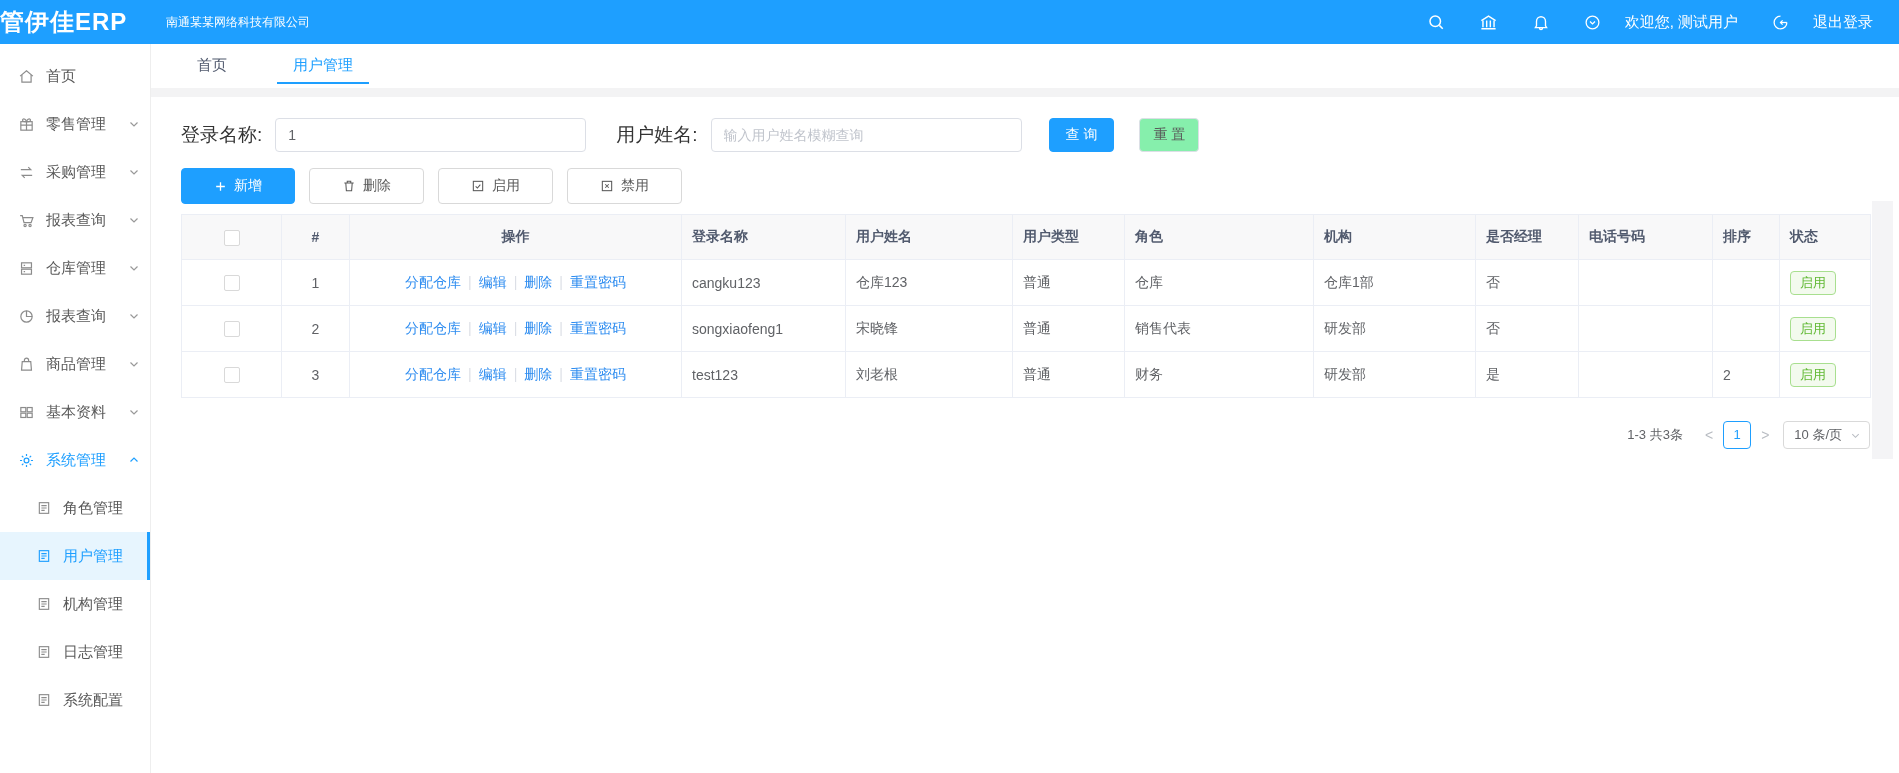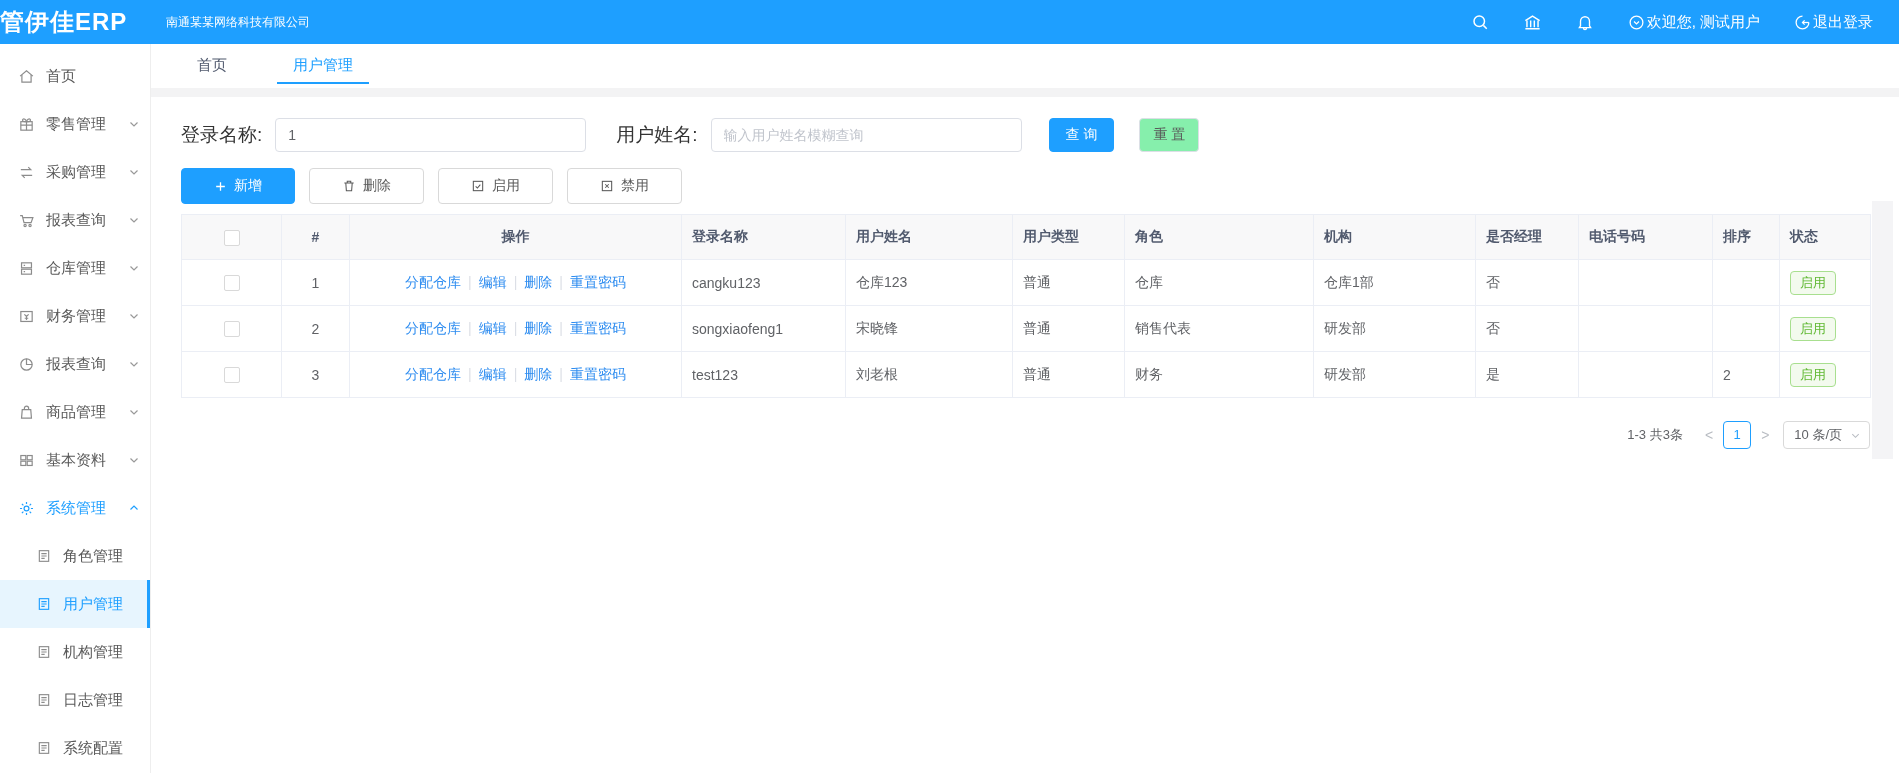--- a/index.html
+++ b/index.html
@@ -6,21 +6,21 @@
   html,body { width:1899px; height:773px; overflow:hidden; background:#fff;
     font-family:"Liberation Sans","DejaVu Sans",sans-serif; }
 
   
   .topbar { height:44px; background:#1E9FFF; display:flex; align-items:center; color:#fff; }
   .logo { width:150px; font-size:24px; font-weight:bold; letter-spacing:1px; white-space:nowrap; }
   .company { font-size:12px; margin-left:16px; }
   .topbar-right { margin-left:auto; display:flex; align-items:center; padding-right:26px; font-size:15px; }
   .tb-icon { display:flex; align-items:center; margin-left:34px; cursor:pointer; }
   .tb-icon svg { display:block; }
-  .tb-text { display:flex; align-items:center; gap:2px; margin-left:34px; cursor:pointer; white-space:nowrap; }
+  .tb-text { display:flex; align-items:center; gap:24px; margin-left:34px; cursor:pointer; white-space:nowrap; }
 
   
   .layout { display:flex; height:729px; }
 
   
   .sidebar { width:151px; border-right:1px solid #eeeeee; background:#fff; padding-top:8px; flex:none; overflow:hidden; }
   .side-item { height:48px; display:flex; align-items:center; padding:0 10px 0 18px; font-size:15px; color:#595959; cursor:pointer; }
   .side-item svg { flex:none; color:#8c8c8c; }
   .side-item .lbl { margin-left:11px; flex:1; white-space:nowrap; }
   .side-item .chev { color:#999; flex:none; }
@@ -170,30 +170,20 @@
           <polyline points="5 9 12 16 19 9"></polyline>
         </svg>
     </div>
     <div class="side-item">
       <svg width="17" height="17" viewBox="0 0 24 24" fill="none" stroke="currentColor" stroke-width="1.7">
           <rect x="5" y="4" width="14" height="7"></rect>
           <rect x="5" y="13" width="14" height="7"></rect>
           <path d="M8 7.5h2M8 16.5h2"></path>
         </svg>
       <span class="lbl">仓库管理</span>
-      <svg class="chev" width="12" height="12" viewBox="0 0 24 24" fill="none" stroke="currentColor" stroke-width="2.4">
-          <polyline points="5 9 12 16 19 9"></polyline>
-        </svg>
-    </div>
-    <div class="side-item">
-      <svg width="17" height="17" viewBox="0 0 24 24" fill="none" stroke="currentColor" stroke-width="1.7">
-          <rect x="4" y="5" width="16" height="14"></rect>
-          <path d="M9 9l3 3 3-3M12 12v5M9.5 14.5h5"></path>
-        </svg>
-      <span class="lbl">财务管理</span>
       <svg class="chev" width="12" height="12" viewBox="0 0 24 24" fill="none" stroke="currentColor" stroke-width="2.4">
           <polyline points="5 9 12 16 19 9"></polyline>
         </svg>
     </div>
     <div class="side-item">
       <svg width="17" height="17" viewBox="0 0 24 24" fill="none" stroke="currentColor" stroke-width="1.7">
           <circle cx="12" cy="12" r="8"></circle>
           <path d="M12 4v8h8"></path>
         </svg>
       <span class="lbl">报表查询</span>

